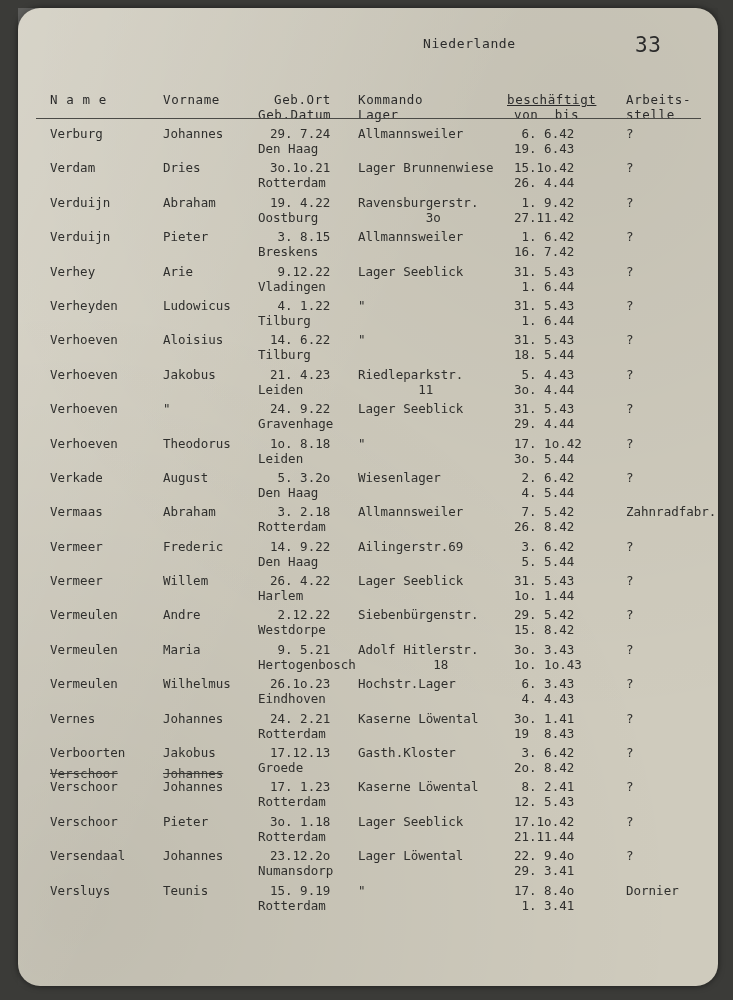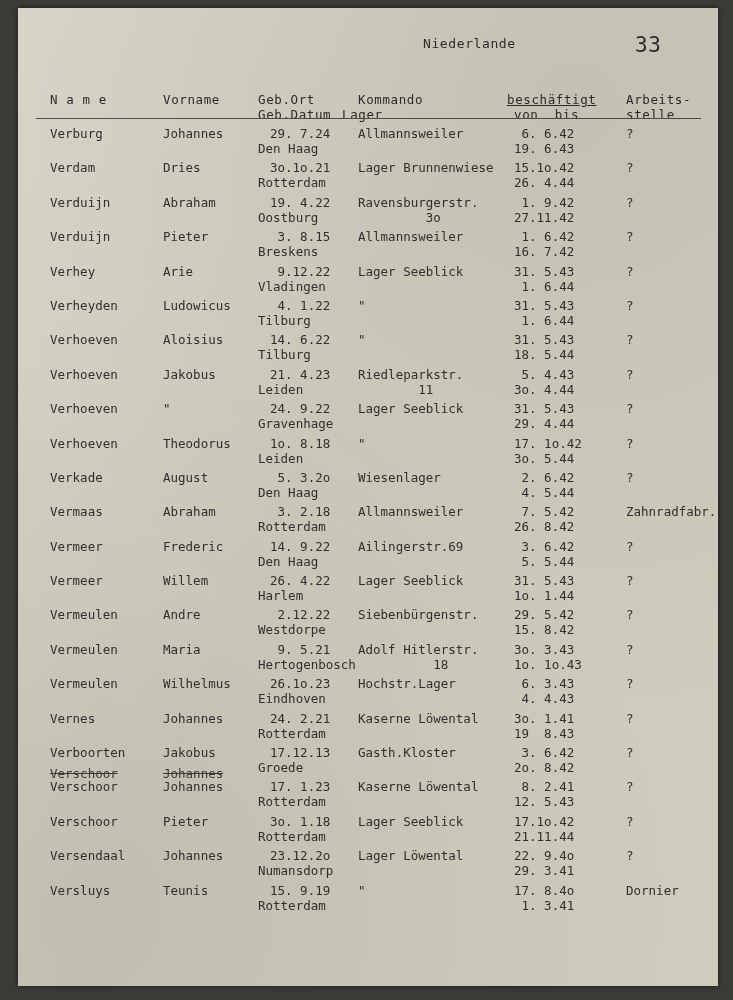--- a/index.html
+++ b/index.html
@@ -14,20 +14,21 @@
     font-family: "DejaVu Sans Mono", monospace;
   }
   #page {
     position: absolute;
     left: 18px;
     top: 8px;
     width: 700px;
     height: 978px;
     background: #cfcbbd;
     box-shadow: 0 0 6px rgba(0,0,0,0.55);
+    border-radius: 22px;
   }
   
   #page::before {
     content: "";
     position: absolute;
     inset: 0;
     background:
       linear-gradient(115deg, rgba(255,255,255,0.18) 0%, rgba(255,255,255,0.0) 45%),
       radial-gradient(circle at 80% 10%, rgba(0,0,0,0.05), rgba(0,0,0,0) 60%),
       radial-gradient(circle at 8% 92%, rgba(0,0,0,0.07), rgba(0,0,0,0) 55%);
@@ -138,24 +139,24 @@
   <div id="sheet">
 
     <div id="hdr-top">
       <div id="doc-country" class="typed">Niederlande</div>
       <div id="page-number" class="typed">33</div>
     </div>
 
     <div id="col-headers" class="typed">
       <div class="ch l1" style="left:32px;">N a m e</div>
       <div class="ch l1" style="left:145px;">Vorname</div>
-      <div class="ch l1" style="left:240px;text-align:center;">Geb.Ort</div>
+      <div class="ch l1" style="left:256px;text-align:center;">Geb.Ort</div>
       <div class="ch l2" style="left:240px;">Geb.Datum</div>
       <div class="ch l1" style="left:340px;">Kommando</div>
-      <div class="ch l2" style="left:324px;text-align:right;">Lager</div>
+      <div class="ch l2" style="left:340px;text-align:right;">Lager</div>
       <div class="ch l1" style="left:489px;text-decoration:underline;">beschäftigt</div>
       <div class="ch l2" style="left:496px;">von  bis</div>
       <div class="ch l1" style="left:608px;">Arbeits-</div>
       <div class="ch l2" style="left:608px;">stelle</div>
     </div>
 
     <div id="rule"></div>
 
     <div id="rows">
         <div class="row">

